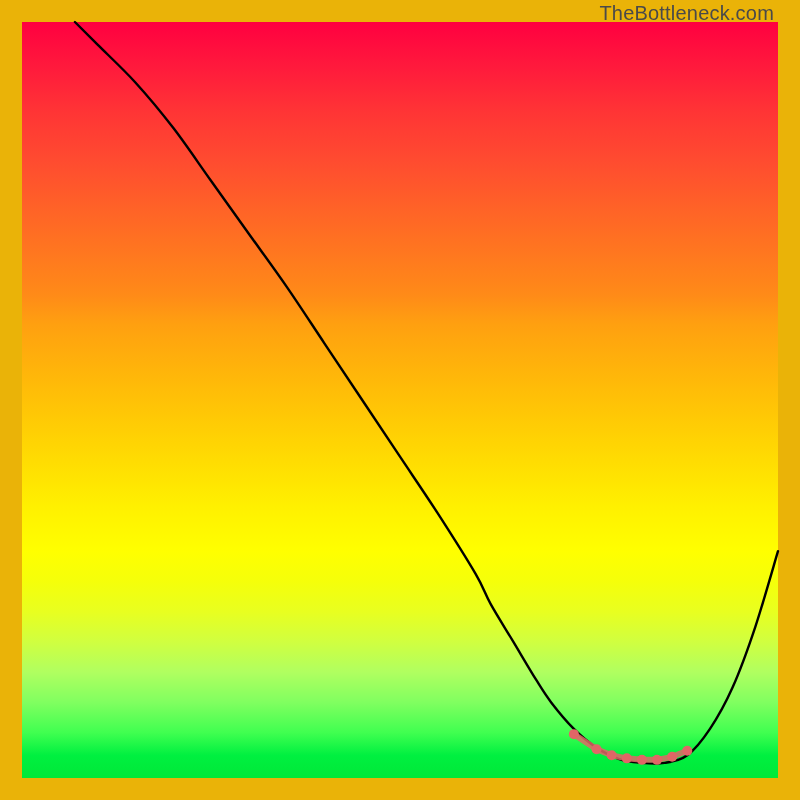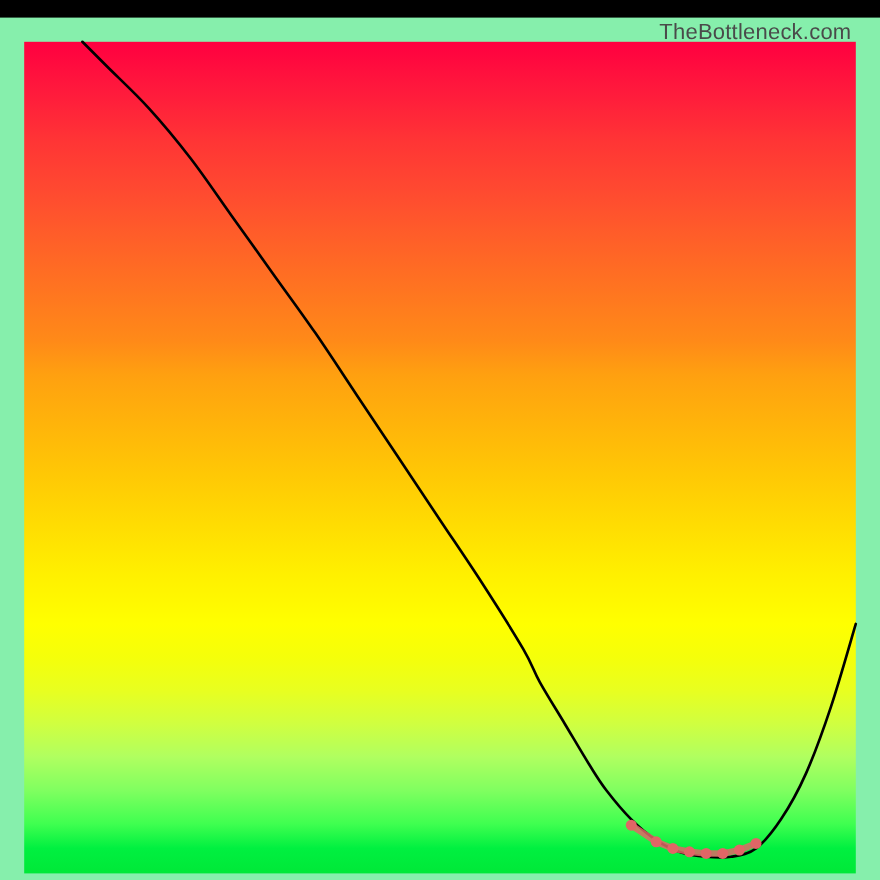--- a/index.html
+++ b/index.html
@@ -1,21 +1,20 @@
 <!DOCTYPE html>
 <html><head>
 <meta charset="utf-8">
 <style>
   * { margin: 0; padding: 0; box-sizing: border-box; }
   html, body { width: 800px; height: 800px; overflow: hidden; background: #000; }
   .frame {
     position: absolute;
     inset: 0;
-    background: #86efac;
-    margin-top: 16px;
+    background: #eab308;
   }
   .plot-area {
     position: absolute;
     left: 22px;
     top: 22px;
     width: 756px;
     height: 756px;
     background: linear-gradient(to bottom,
       #ff0040 0%,
       #ff1a3c 6%,

